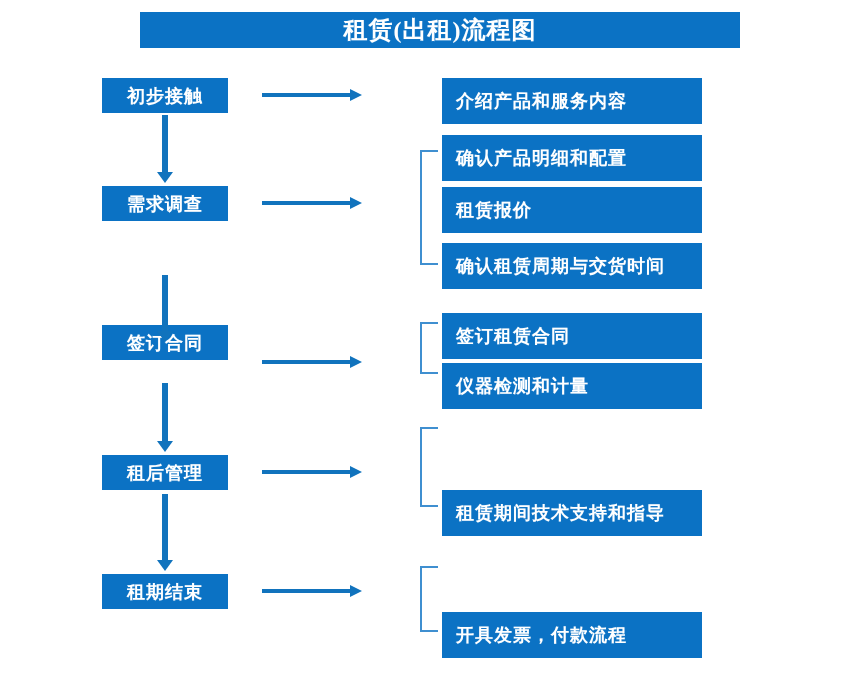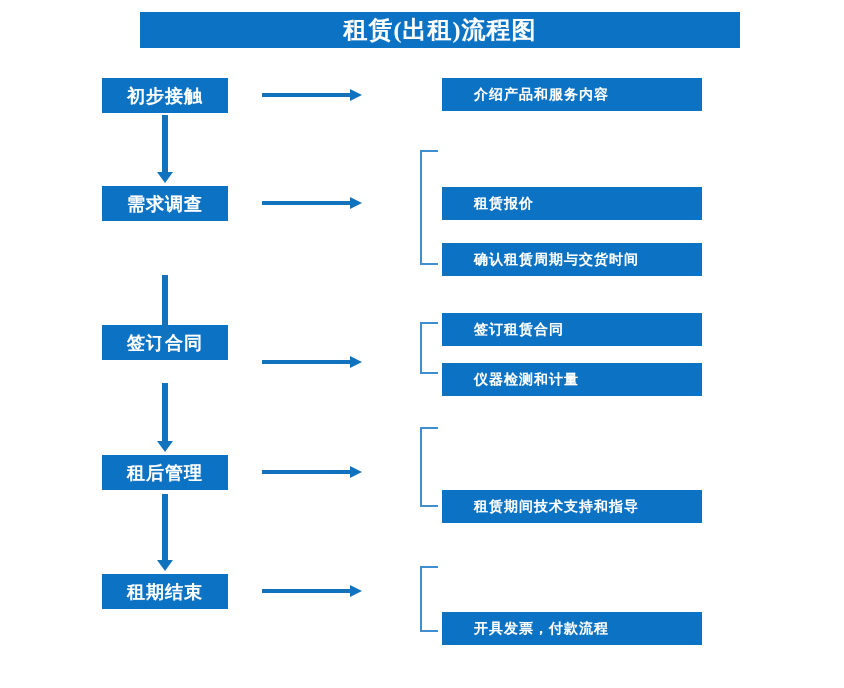--- a/index.html
+++ b/index.html
@@ -29,23 +29,23 @@
     justify-content:center;
     font-size:24px;
     margin-left:40px;
   }
   .stage-box{
     left:102px;width:126px;height:35px;
     justify-content:center;
     font-size:18px;
   }
   .detail-box{
-    left:442px;width:260px;height:33px;
-    padding-left:32px;
-    font-size:14px;
+    left:442px;width:260px;height:46px;
+    padding-left:14px;
+    font-size:18px;
   }
 
   
   .v-arrow{position:absolute;left:161px;width:8px;}
   .v-arrow .shaft{
     position:absolute;left:1px;top:0;width:6px;height:100%;
     background:#1173bd;
   }
   .v-arrow .head{
     position:absolute;left:-4px;bottom:-10px;
@@ -129,20 +129,21 @@
     <span class="head"></span>
   </div>
 
   <div class="bracket" style="top:150px;height:115px;"></div>
   <div class="bracket" style="top:322px;height:52px;"></div>
   <div class="bracket" style="top:427px;height:80px;"></div>
   <div class="bracket" style="top:566px;height:66px;"></div>
 
   <div class="box detail-box" style="top:78px;">介绍产品和服务内容</div>
 
+  <div class="box detail-box" style="top:135px;">确认产品明细和配置</div>
   <div class="box detail-box" style="top:187px;">租赁报价</div>
   <div class="box detail-box" style="top:243px;">确认租赁周期与交货时间</div>
 
   <div class="box detail-box" style="top:313px;">签订租赁合同</div>
   <div class="box detail-box" style="top:363px;">仪器检测和计量</div>
 
   <div class="box detail-box" style="top:490px;">租赁期间技术支持和指导</div>
 
   <div class="box detail-box" style="top:612px;">开具发票，付款流程</div>
 

